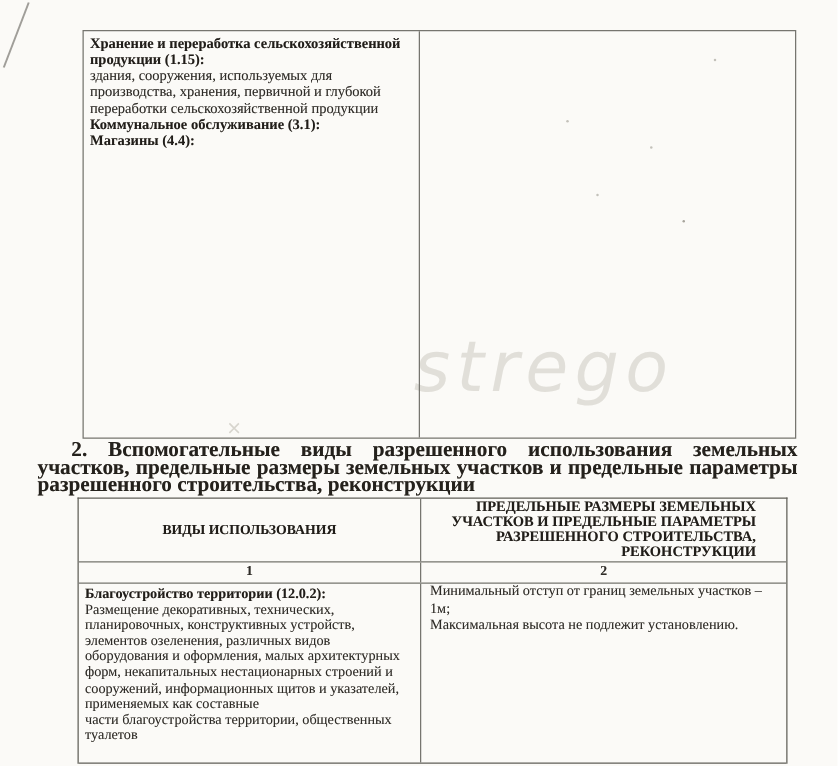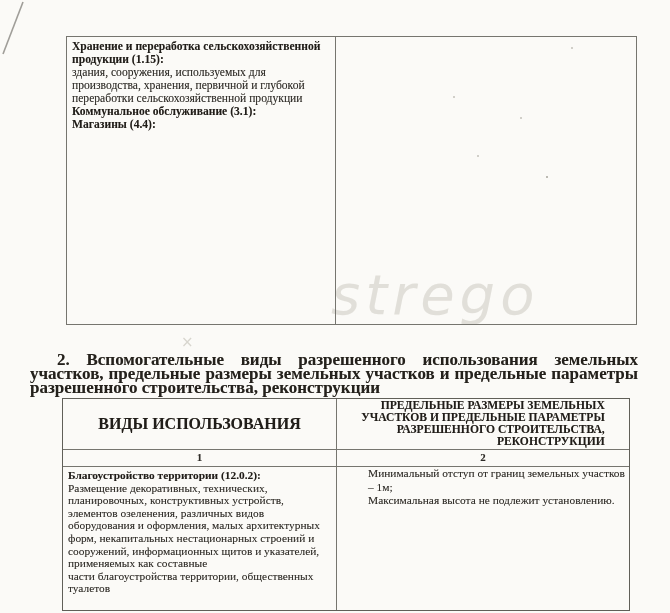--- a/index.html
+++ b/index.html
@@ -22,21 +22,21 @@
   .watermark-x{
     position:absolute;left:181px;top:333px;z-index:0;
     font-family:"DejaVu Sans",sans-serif;font-size:15px;color:#c9c6bd;opacity:0.7;text-shadow:none;
   }
   .corner-svg{position:absolute;left:0;top:0;z-index:0;}
   .speck{position:absolute;width:2px;height:2px;border-radius:50%;background:#c3c1ba;z-index:0;}
   .speck.dark{background:#a7a49c;}
 
   
   .table1{
-    position:absolute;left:66px;top:36px;width:571px;height:289px;z-index:1;
+    position:absolute;left:66px;top:24px;width:571px;height:327px;z-index:1;
     border:1.4px solid #76756f;box-sizing:border-box;display:flex;background:transparent;
   }
   .t1-left{width:269px;box-sizing:border-box;border-right:1.3px solid #76756f;
     padding:3px 5px 0 5px;font-size:11.6px;line-height:13px;}
   .t1-right{flex:1;}
   .sec-h{font-weight:bold;color:#201d19;}
 
   
   .sec2{
     position:absolute;left:30px;top:353px;width:608px;z-index:1;
@@ -48,26 +48,26 @@
   .table2{
     position:absolute;left:62px;top:398px;width:568px;z-index:1;
     border:1.5px solid #605f58;border-bottom:none;box-sizing:border-box;
     display:flex;flex-direction:column;background:transparent;
   }
   .row{display:flex;}
   .c1{width:274px;box-sizing:border-box;border-right:1.3px solid #76756f;}
   .c2{flex:1;box-sizing:border-box;}
   .row-hdr{height:50px;border-bottom:1.3px solid #76756f;}
   .row-hdr .c1{display:flex;align-items:center;justify-content:center;
-    font-weight:bold;font-size:16px;color:#201d19;}
+    font-weight:bold;font-size:11px;color:#201d19;}
   .row-hdr .c2{display:flex;align-items:center;justify-content:center;
     text-align:right;font-weight:bold;font-size:11.6px;line-height:12px;color:#201d19;}
   .row-nums{height:16px;border-bottom:1.3px solid #76756f;font-weight:bold;font-size:11px;}
   .row-nums .c1,.row-nums .c2{text-align:center;line-height:15px;}
-  .row-body{height:143px;border-bottom:1.5px solid #605f58;gap:24px;}
+  .row-body{height:143px;border-bottom:1.5px solid #605f58;}
   .row-body .c1{padding:2px 6px 0 5px;font-size:11.4px;line-height:12.6px;}
   .row-body .c2{display:flex;flex-direction:column;
     padding:0 4px 0 7px;font-size:11.4px;line-height:13.5px;}
 </style>
 </head>
 <body>
 
 <div class="page">
 
   <svg class="corner-svg" width="60" height="60">

